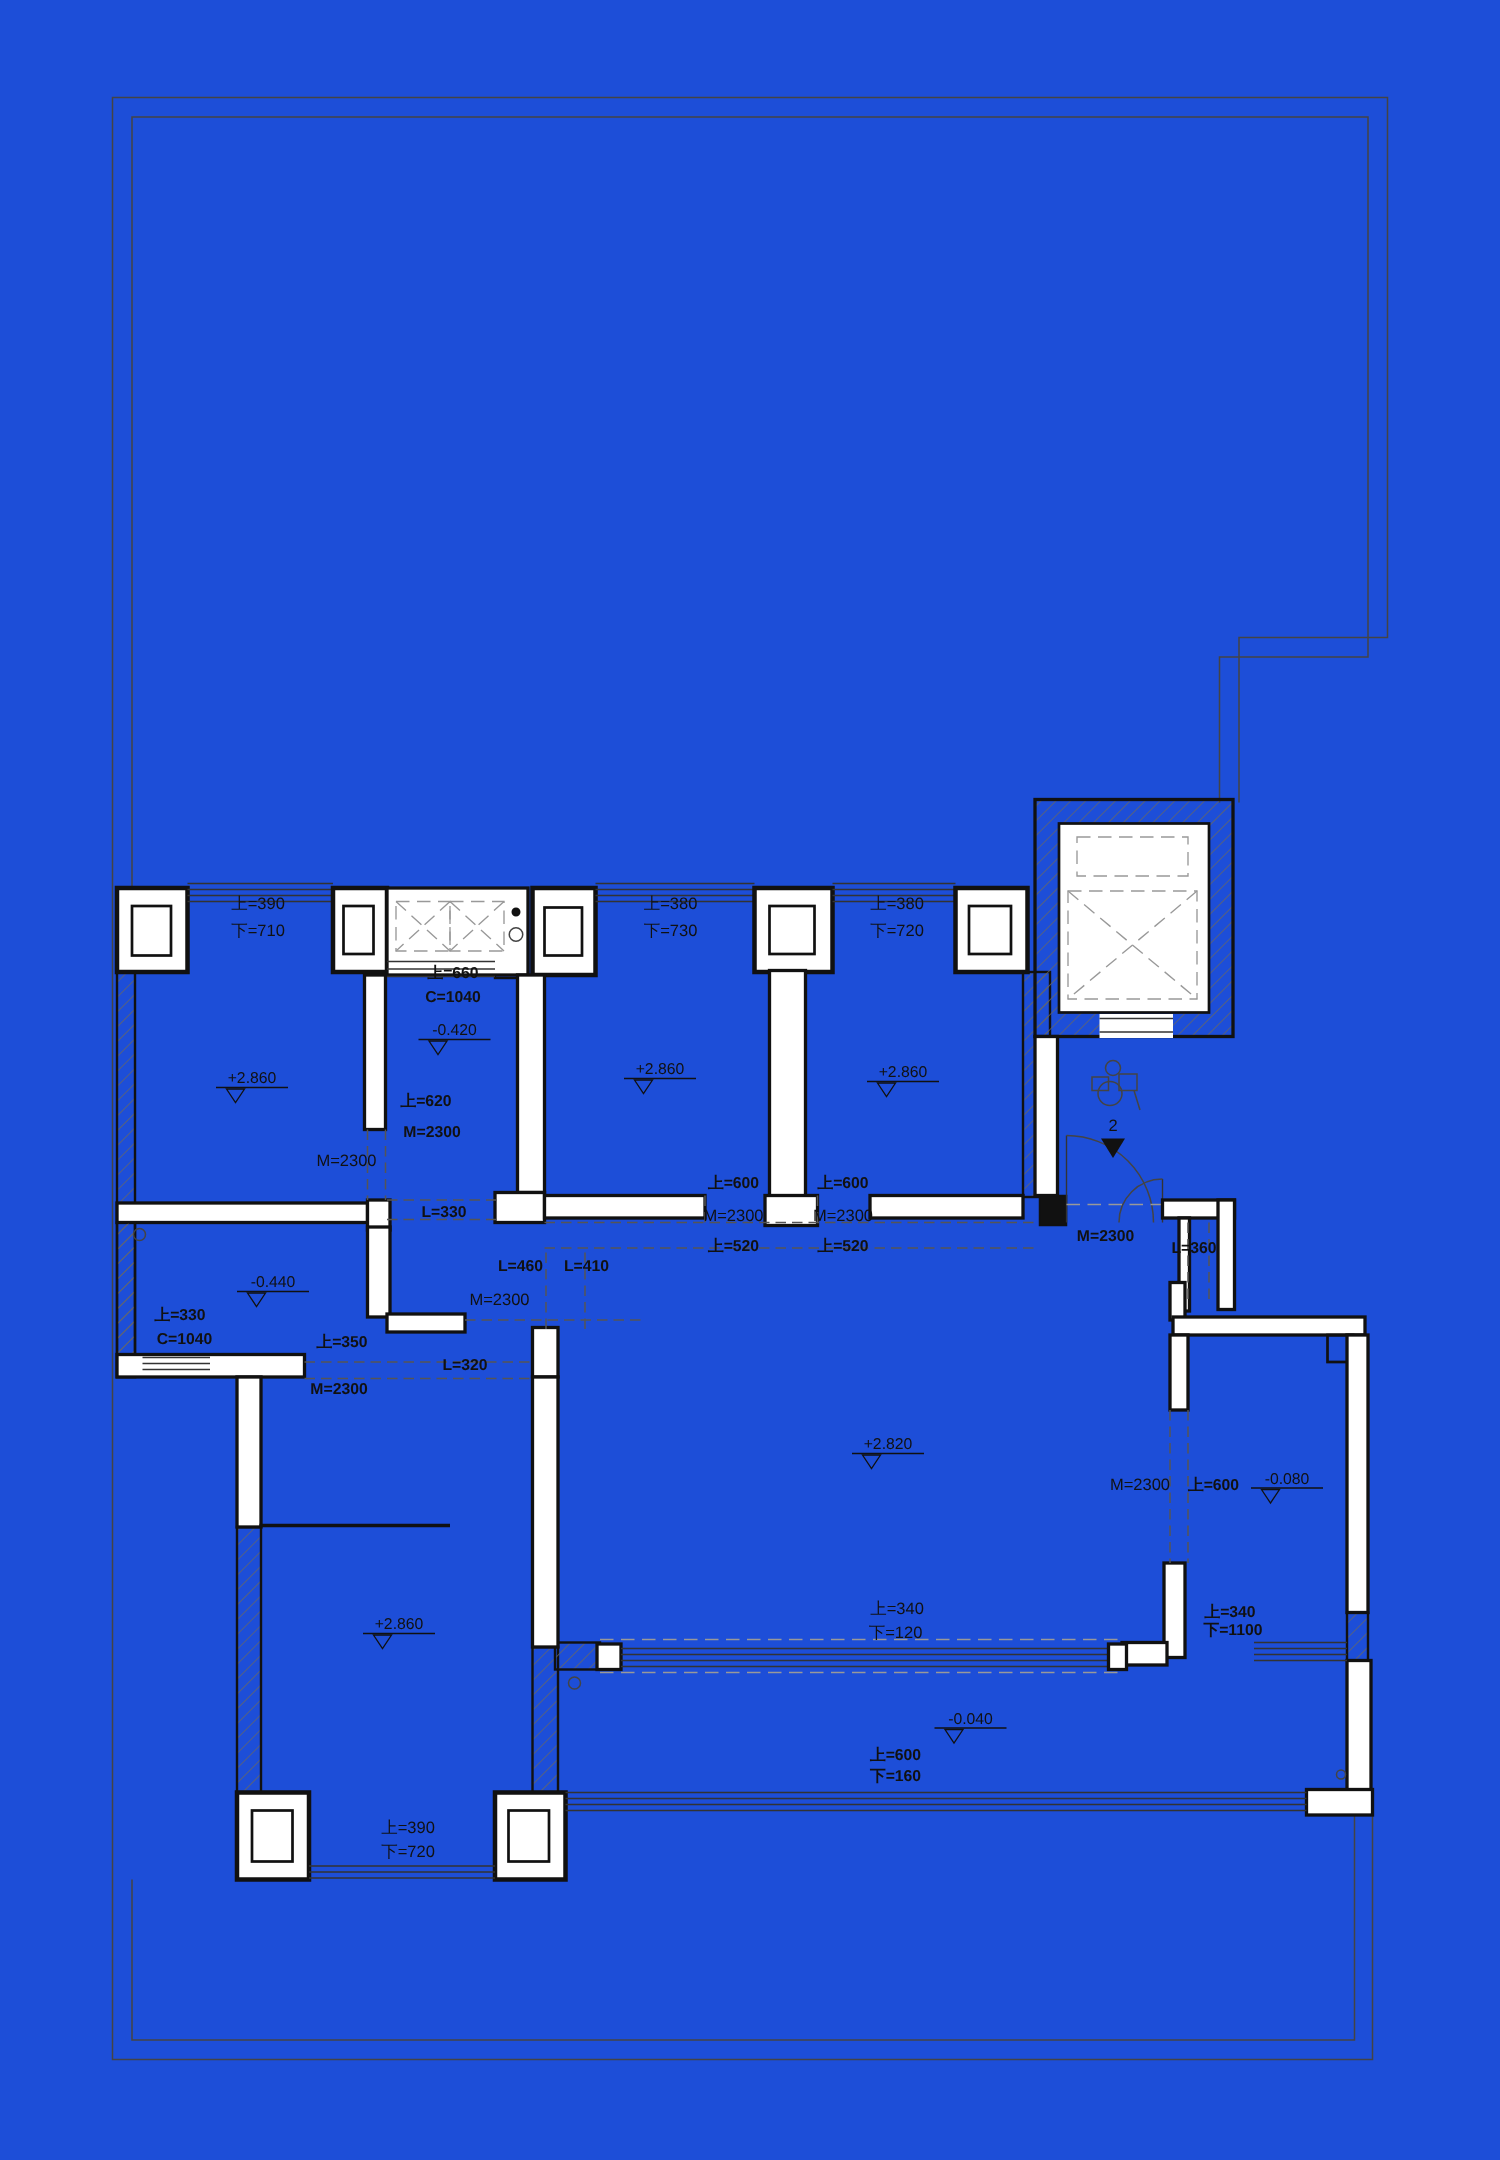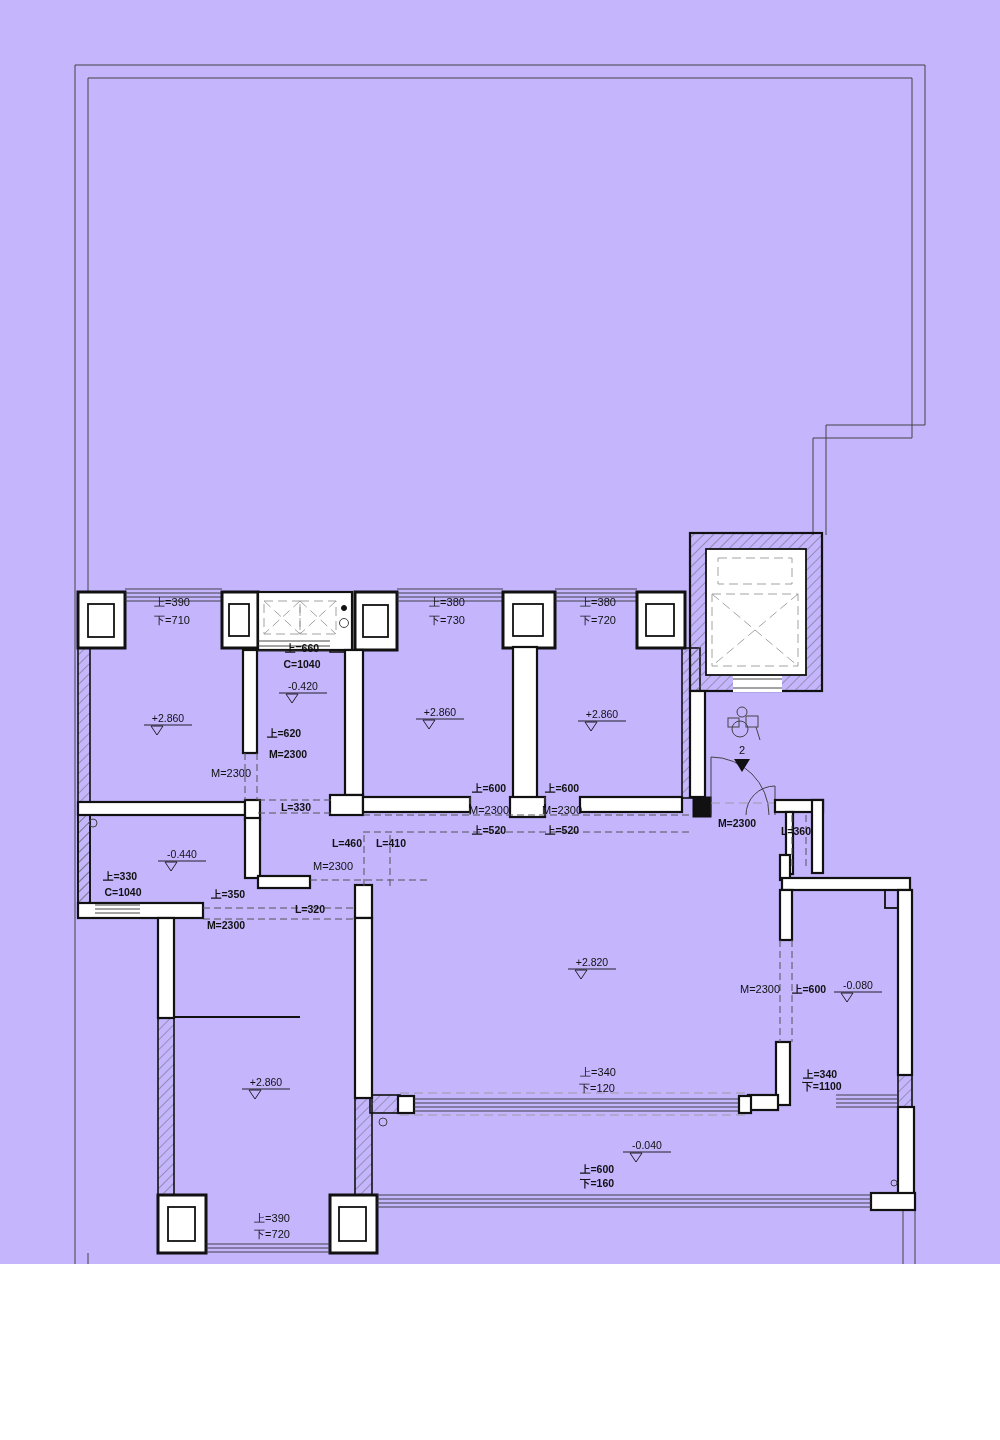--- a/index.html
+++ b/index.html
@@ -1,16 +1,16 @@
 <!DOCTYPE html>
 <html><head>
 <meta charset="utf-8">
 <style>
   html,body{margin:0;padding:0;background:#ffffff;}
-  .page{width:1000px;height:1264px;position:relative;background:#c4b5fd;}
+  .page{width:1000px;height:1440px;position:relative;background:#1d4ed8;}
   svg{display:block;}
   .lbl{font-family:"Liberation Sans",sans-serif;font-size:11px;fill:#111;text-anchor:middle;}
   .lbl.bold{font-weight:bold;font-size:10.5px;}
   .lvl{font-family:"Liberation Sans",sans-serif;font-size:10.5px;fill:#111;text-anchor:middle;}
   .wall{fill:#fff;stroke:#111;stroke-width:2.2;}
   .wall3{fill:#fff;stroke:#111;stroke-width:3;}
   .colin{fill:none;stroke:#111;stroke-width:1.8;}
   .hatchw{fill:url(#hatch);stroke:#111;stroke-width:1.6;}
   .thin{stroke:#333;stroke-width:0.9;fill:none;}
   .bnd{stroke:#444;stroke-width:1;fill:none;}

